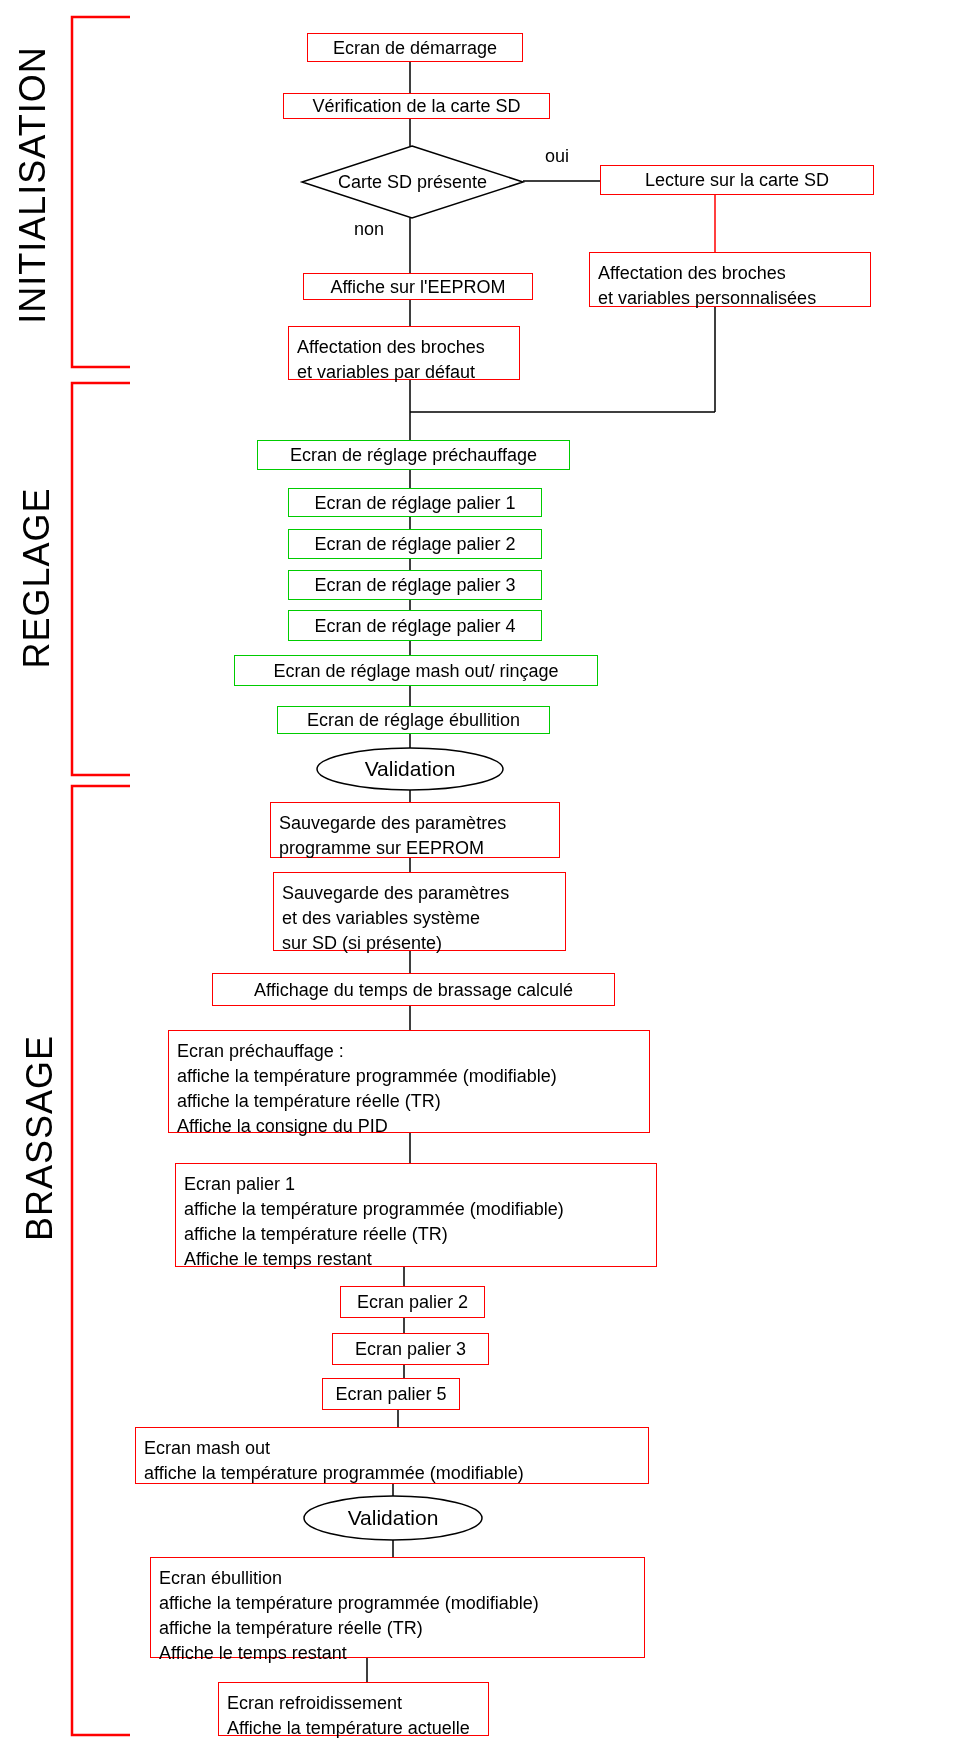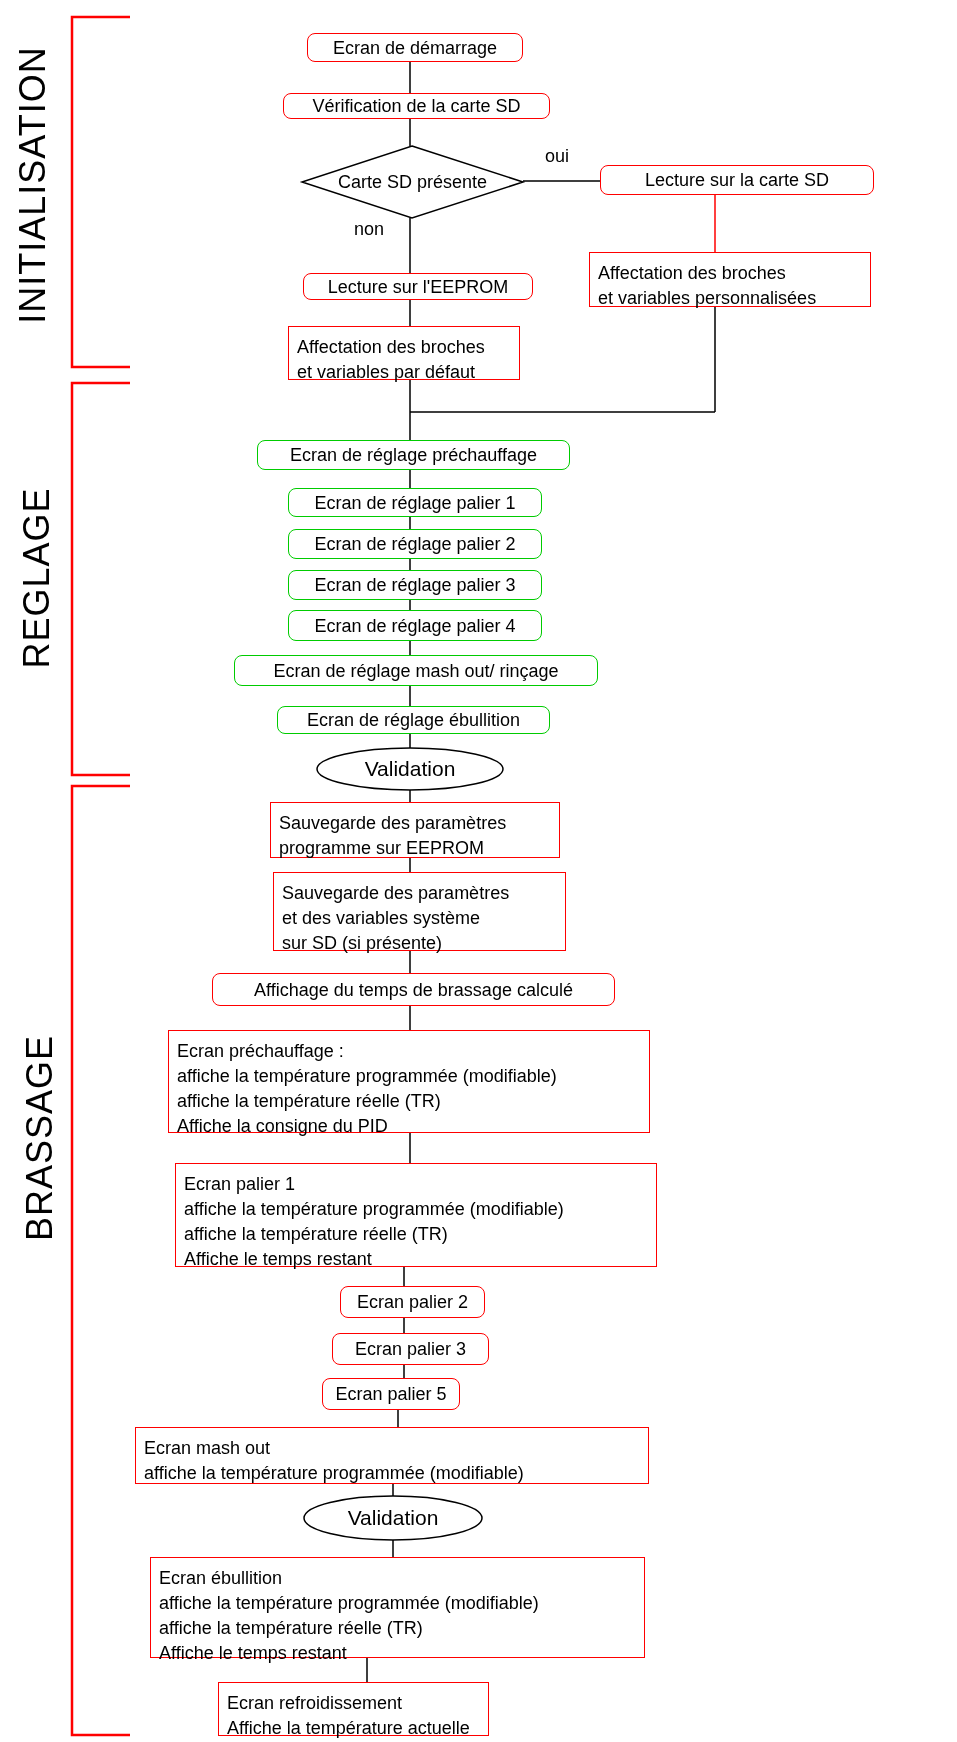--- a/index.html
+++ b/index.html
@@ -8,21 +8,21 @@
     font-family:"Liberation Sans", sans-serif; color:#000;
     overflow:hidden;
   }
   #wires { position:absolute; left:0; top:0; width:957px; height:1742px; }
   .node {
     position:absolute; box-sizing:border-box; background:#fff;
     font-size:18px; color:#000;
   }
   .r { border:1.5px solid #ff0000; }
   .g { border:1.5px solid #00cc00; }
-  .c { display:flex; align-items:center; justify-content:center; text-align:center; line-height:20px;border-radius:8px; }
+  .c { display:flex; align-items:center; justify-content:center; text-align:center; line-height:20px; }
   .ml { white-space:pre-line; line-height:25px; padding:8px 8px 0 8px; text-align:left; }
   .shape-text {
     position:absolute; display:flex; align-items:center; justify-content:center;
     text-align:center; font-size:18px; background:transparent;
   }
   .oval-text { font-size:21px; }
   .edge-label { position:absolute; font-size:18px; text-align:center; }
   .seclabel {
     position:absolute; font-size:36px; letter-spacing:1px; height:40px; line-height:40px;
     text-align:center; transform:rotate(-90deg); white-space:nowrap;
@@ -57,21 +57,21 @@
   <div class="node r c" style="left:307px;top:33px;width:216px;height:29px">Ecran de démarrage</div>
   <div class="node r c" style="left:283px;top:93px;width:267px;height:26px">Vérification de la carte SD</div>
 
   <div class="shape-text" style="left:302px;top:146px;width:221px;height:72px">Carte SD présente</div>
   <div class="edge-label" style="left:532px;top:146px;width:50px">oui</div>
   <div class="edge-label" style="left:344px;top:219px;width:50px">non</div>
 
   <div class="node r c" style="left:600px;top:165px;width:274px;height:30px">Lecture sur la carte SD</div>
   <div class="node r ml" style="left:589px;top:252px;width:282px;height:55px">Affectation des broches
 et variables personnalisées</div>
-  <div class="node r c" style="left:303px;top:273px;width:230px;height:27px">Lecture sur l'EEPROM</div>
+  <div class="node r c" style="left:303px;top:273px;width:230px;height:27px">Affiche sur l'EEPROM</div>
   <div class="node r ml" style="left:288px;top:326px;width:232px;height:54px">Affectation des broches
 et variables par défaut</div>
 
   <div class="node g c" style="left:257px;top:440px;width:313px;height:30px">Ecran de réglage préchauffage</div>
   <div class="node g c" style="left:288px;top:488px;width:254px;height:29px">Ecran de réglage palier 1</div>
   <div class="node g c" style="left:288px;top:529px;width:254px;height:30px">Ecran de réglage palier 2</div>
   <div class="node g c" style="left:288px;top:570px;width:254px;height:30px">Ecran de réglage palier 3</div>
   <div class="node g c" style="left:288px;top:610px;width:254px;height:31px">Ecran de réglage palier 4</div>
   <div class="node g c" style="left:277px;top:706px;width:273px;height:28px">Ecran de réglage ébullition</div>
   <div class="node g c" style="left:234px;top:655px;width:364px;height:31px">Ecran de réglage mash out/ rinçage</div>

